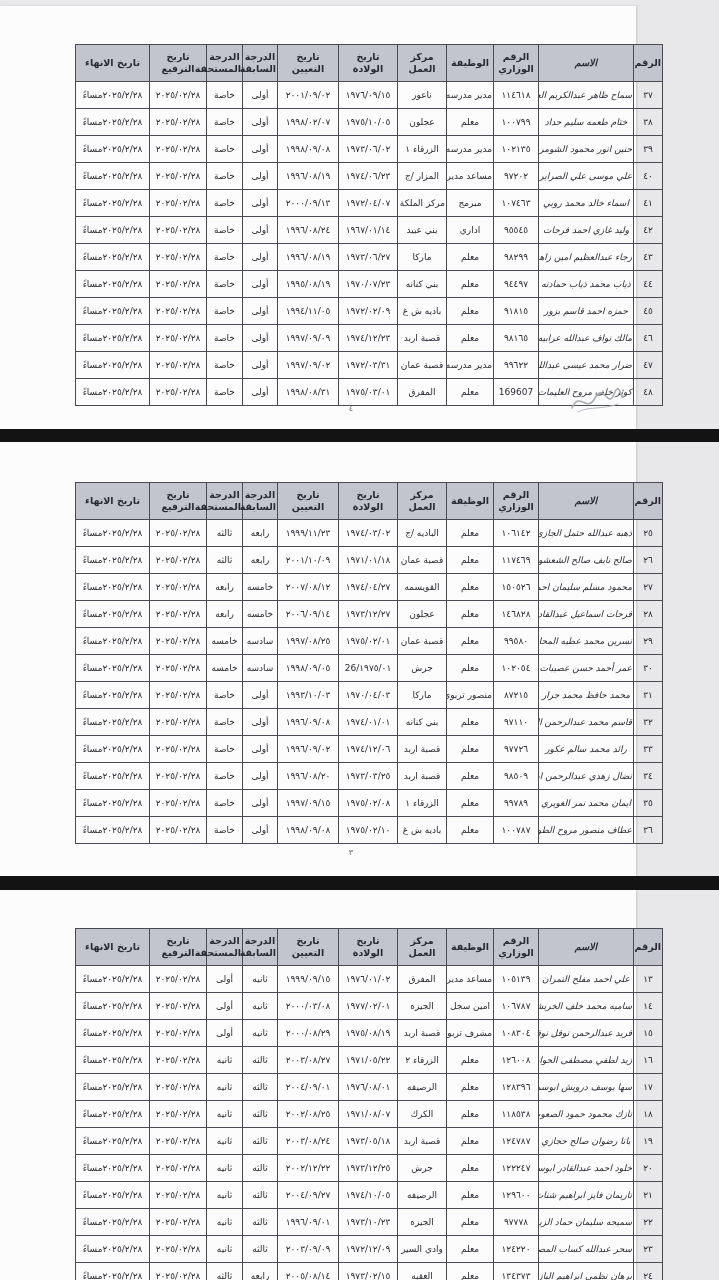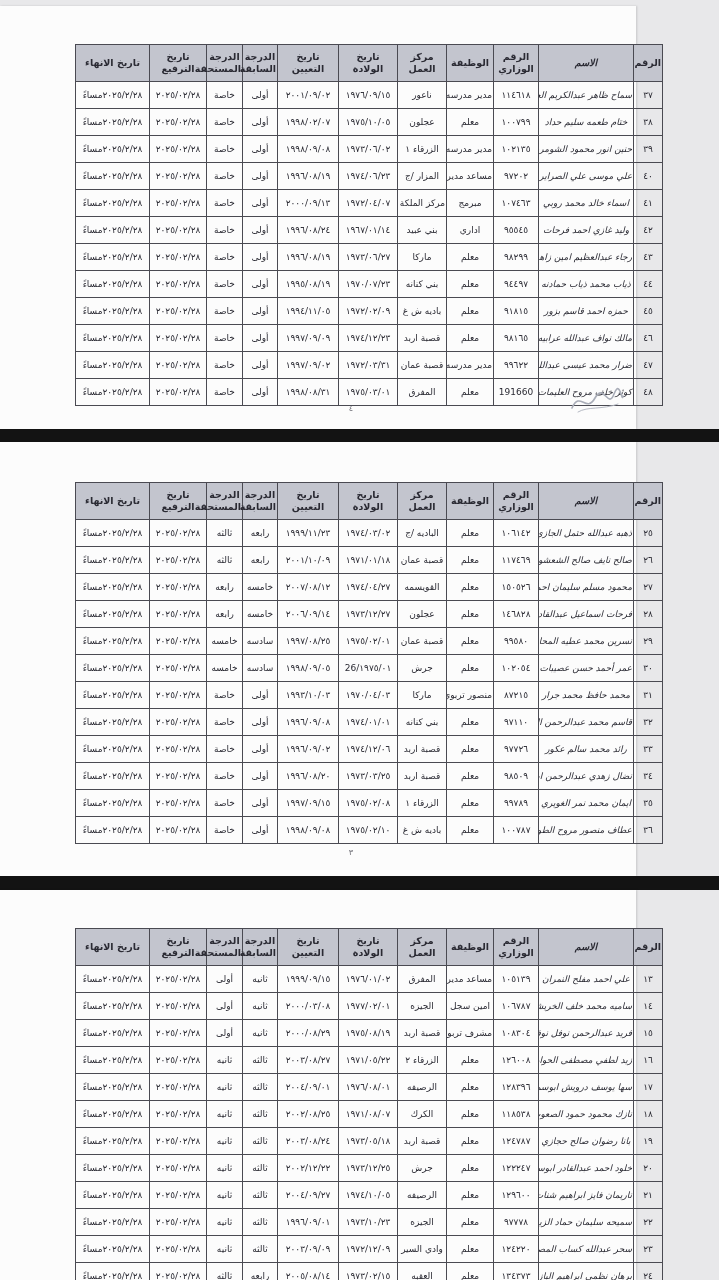--- a/index.html
+++ b/index.html
@@ -225,21 +225,21 @@
             <td class="col-birth">١٩٧٢/٠٣/٣١</td>
             <td class="col-appoint">١٩٩٧/٠٩/٠٢</td>
             <td class="col-prev">أولى</td>
             <td class="col-due">خاصة</td>
             <td class="col-promo">٢٠٢٥/٠٢/٢٨</td>
             <td class="col-end">٢٠٢٥/٢/٢٨مساءً</td>
           </tr>
           <tr>
             <td class="col-num">٤٨</td>
             <td class="col-name">كوثر خلف مروح العليمات</td>
-            <td class="col-ministry">191660</td>
+            <td class="col-ministry">169607</td>
             <td class="col-job">معلم</td>
             <td class="col-center">المفرق</td>
             <td class="col-birth">١٩٧٥/٠٣/٠١</td>
             <td class="col-appoint">١٩٩٨/٠٨/٣١</td>
             <td class="col-prev">أولى</td>
             <td class="col-due">خاصة</td>
             <td class="col-promo">٢٠٢٥/٠٢/٢٨</td>
             <td class="col-end">٢٠٢٥/٢/٢٨مساءً</td>
           </tr>
         </tbody>

